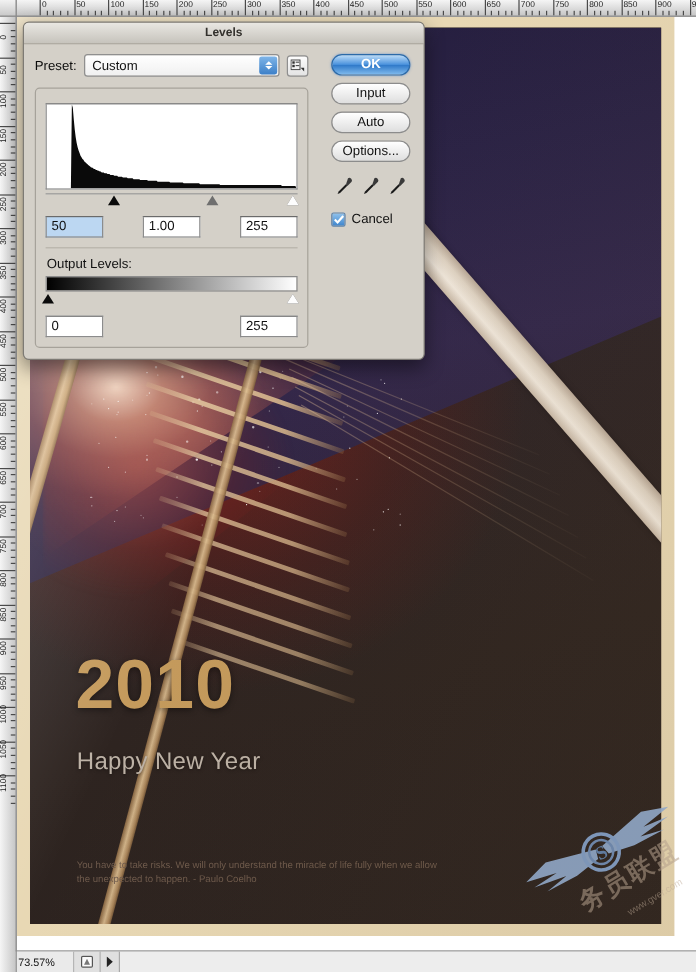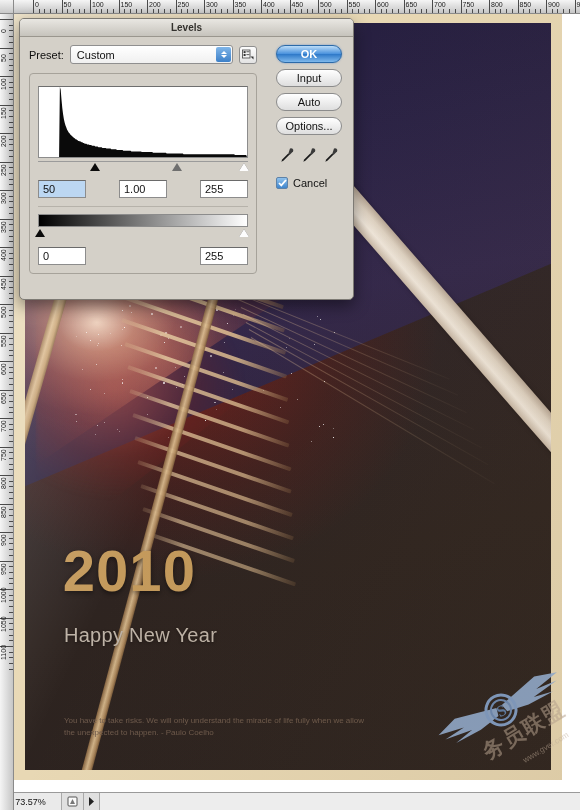--- a/index.html
+++ b/index.html
@@ -853,20 +853,21 @@
           </div>
 
           <div class="fields">
             <span class="numfield selected">50</span>
             <span class="numfield">1.00</span>
             <span class="numfield">255</span>
           </div>
 
           <div style="height:1px;background:#b6b2aa;margin:8px 0 7px 0;"></div>
 
+          <div class="section-label">Output Levels:</div>
           <div class="out-ramp"></div>
           <div class="out-slider">
             <span class="s-handle s-black" id="outShadow" style="left: calc(1% - 5px);"></span>
             <span class="s-handle s-white" id="outHigh" style="left: calc(98% - 5px);"></span>
           </div>
           <div class="fields">
             <span class="numfield">0</span>
             <span class="numfield">255</span>
           </div>
         </div>

